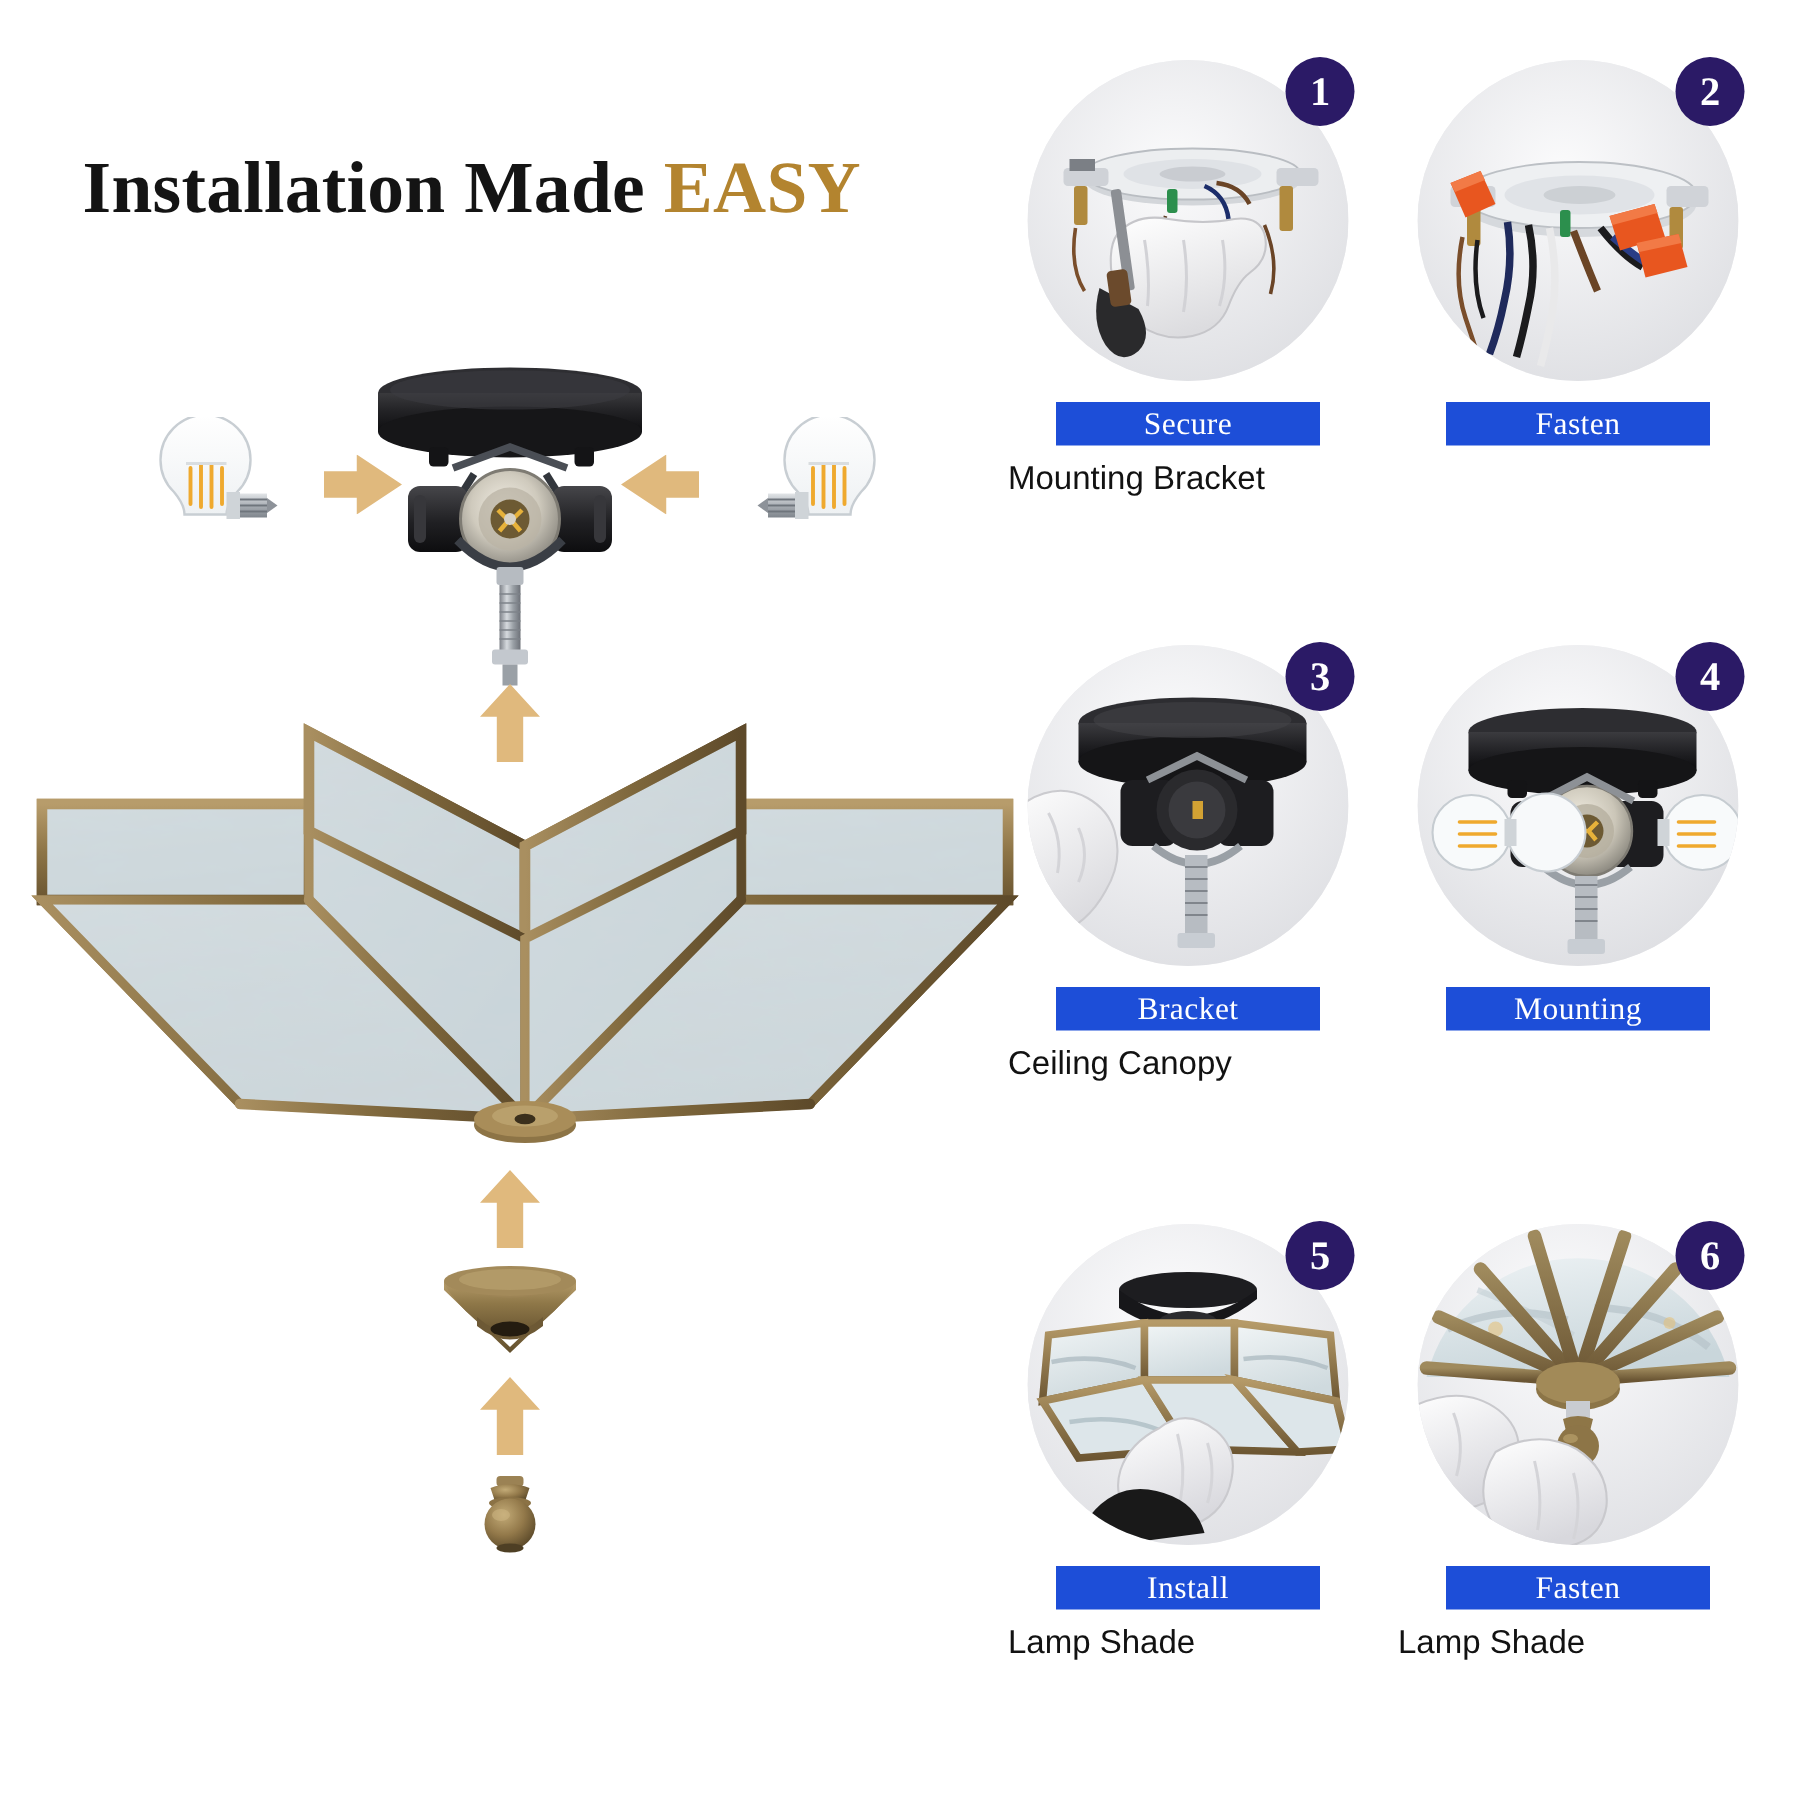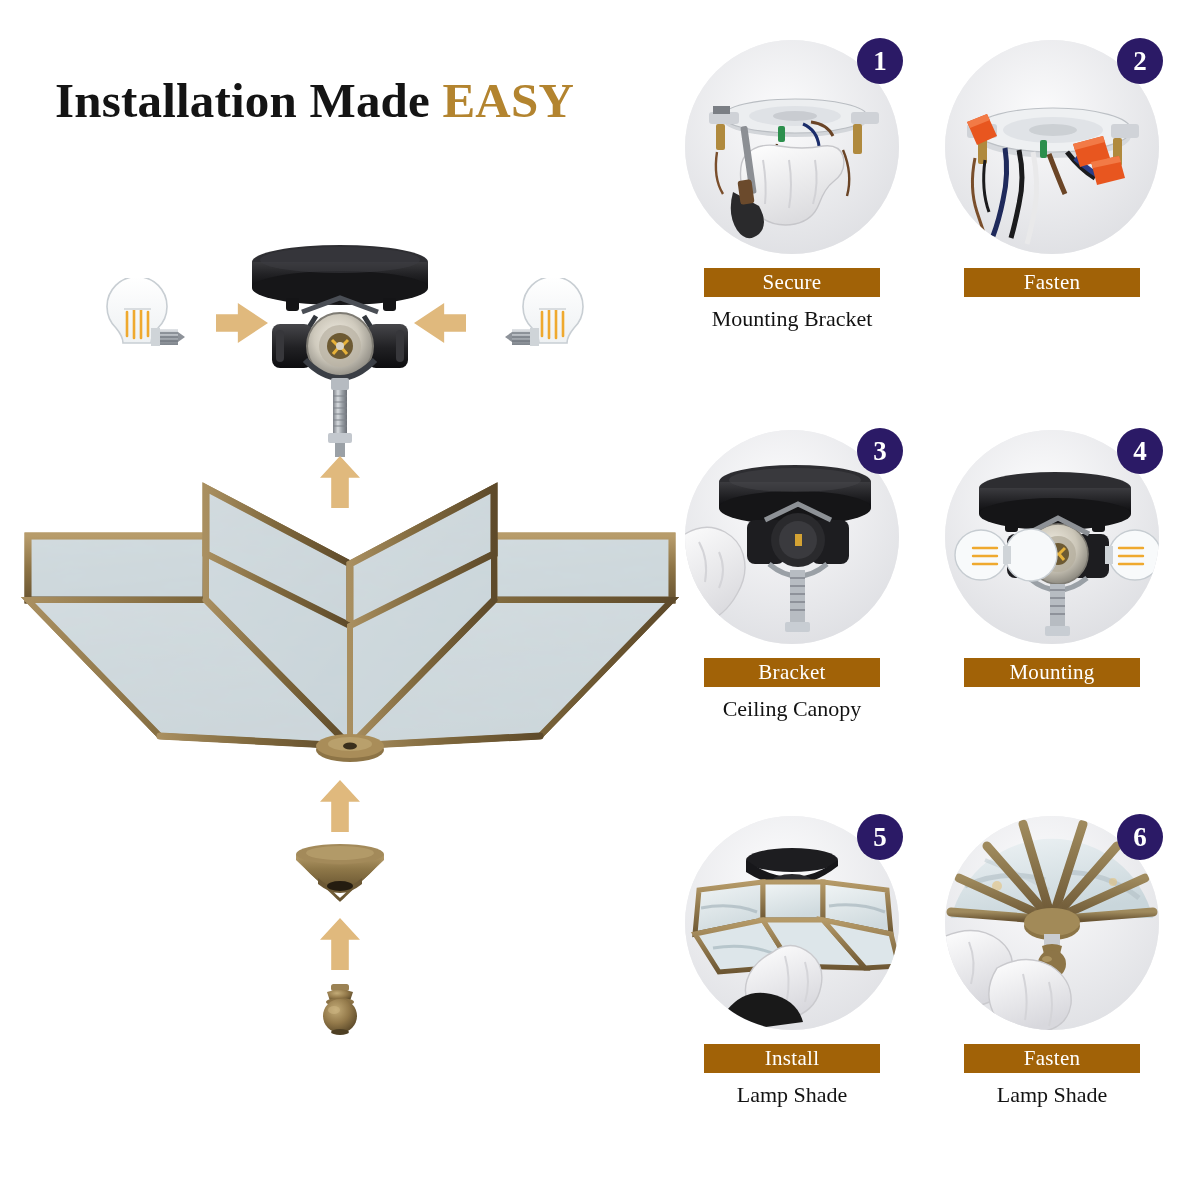--- a/index.html
+++ b/index.html
@@ -7,21 +7,21 @@
     width:1200px;height:1200px;
     background:#ffffff;
     font-family:"Liberation Serif", serif;
     overflow:hidden;
     position:relative;
   }
   .root{position:relative;width:1200px;height:1200px;}
 
   
   .title{
-    position:absolute; left:55px; top:72px;
+    position:absolute; left:55px; top:96px;
     font-family:"Liberation Serif", serif;
     font-weight:bold; font-size:49px; letter-spacing:.2px;
     color:#141414; white-space:nowrap;
   }
   .title .accent{color:#b3842f;}
 
   
   .diagram{position:absolute; left:0; top:200px; width:680px; height:900px;}
 
   .arrow-up{
@@ -65,31 +65,30 @@
     color:#fff;
     font-family:"Liberation Serif", serif;
     font-weight:bold;
     font-size:27px;
     display:flex;align-items:center;justify-content:center;
     z-index:5;
   }
   .cap-bar{
     margin:14px auto 0 auto;
     width:176px;height:29px;
-    background:#a16207;
+    background:#1d4ed8;
     color:#ffffff;
     font-family:"Liberation Serif", serif;
     font-size:21px;
     display:flex;align-items:center;justify-content:center;
     letter-spacing:.3px;
   }
   .cap-sub{
     margin-top:9px;
-    text-align:center;
-    font-family:Liberation Serif, serif;
+    font-family:Liberation Sans, sans-serif;
     font-size:22px;
     color:#121212;
   }
 </style>
 </head>
 <body>
 
 <div class="root">
 
   <div class="title">

